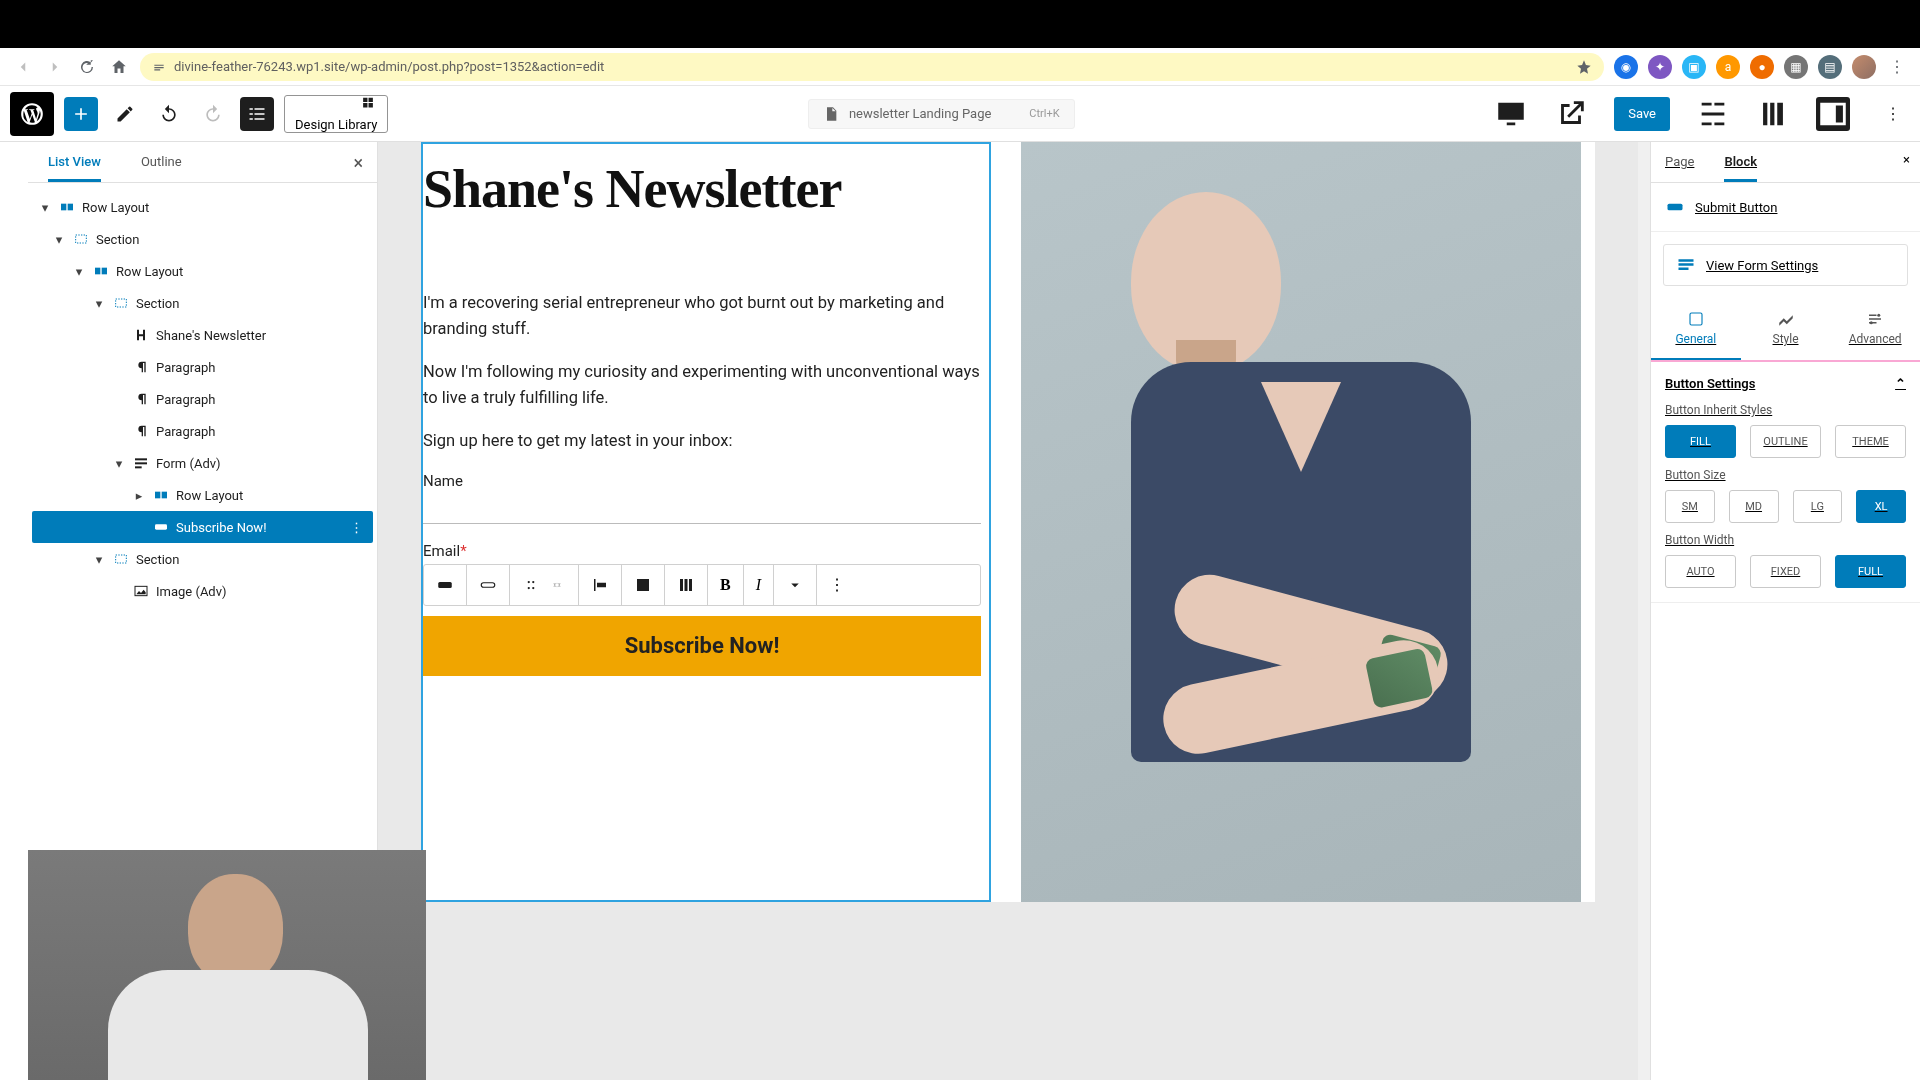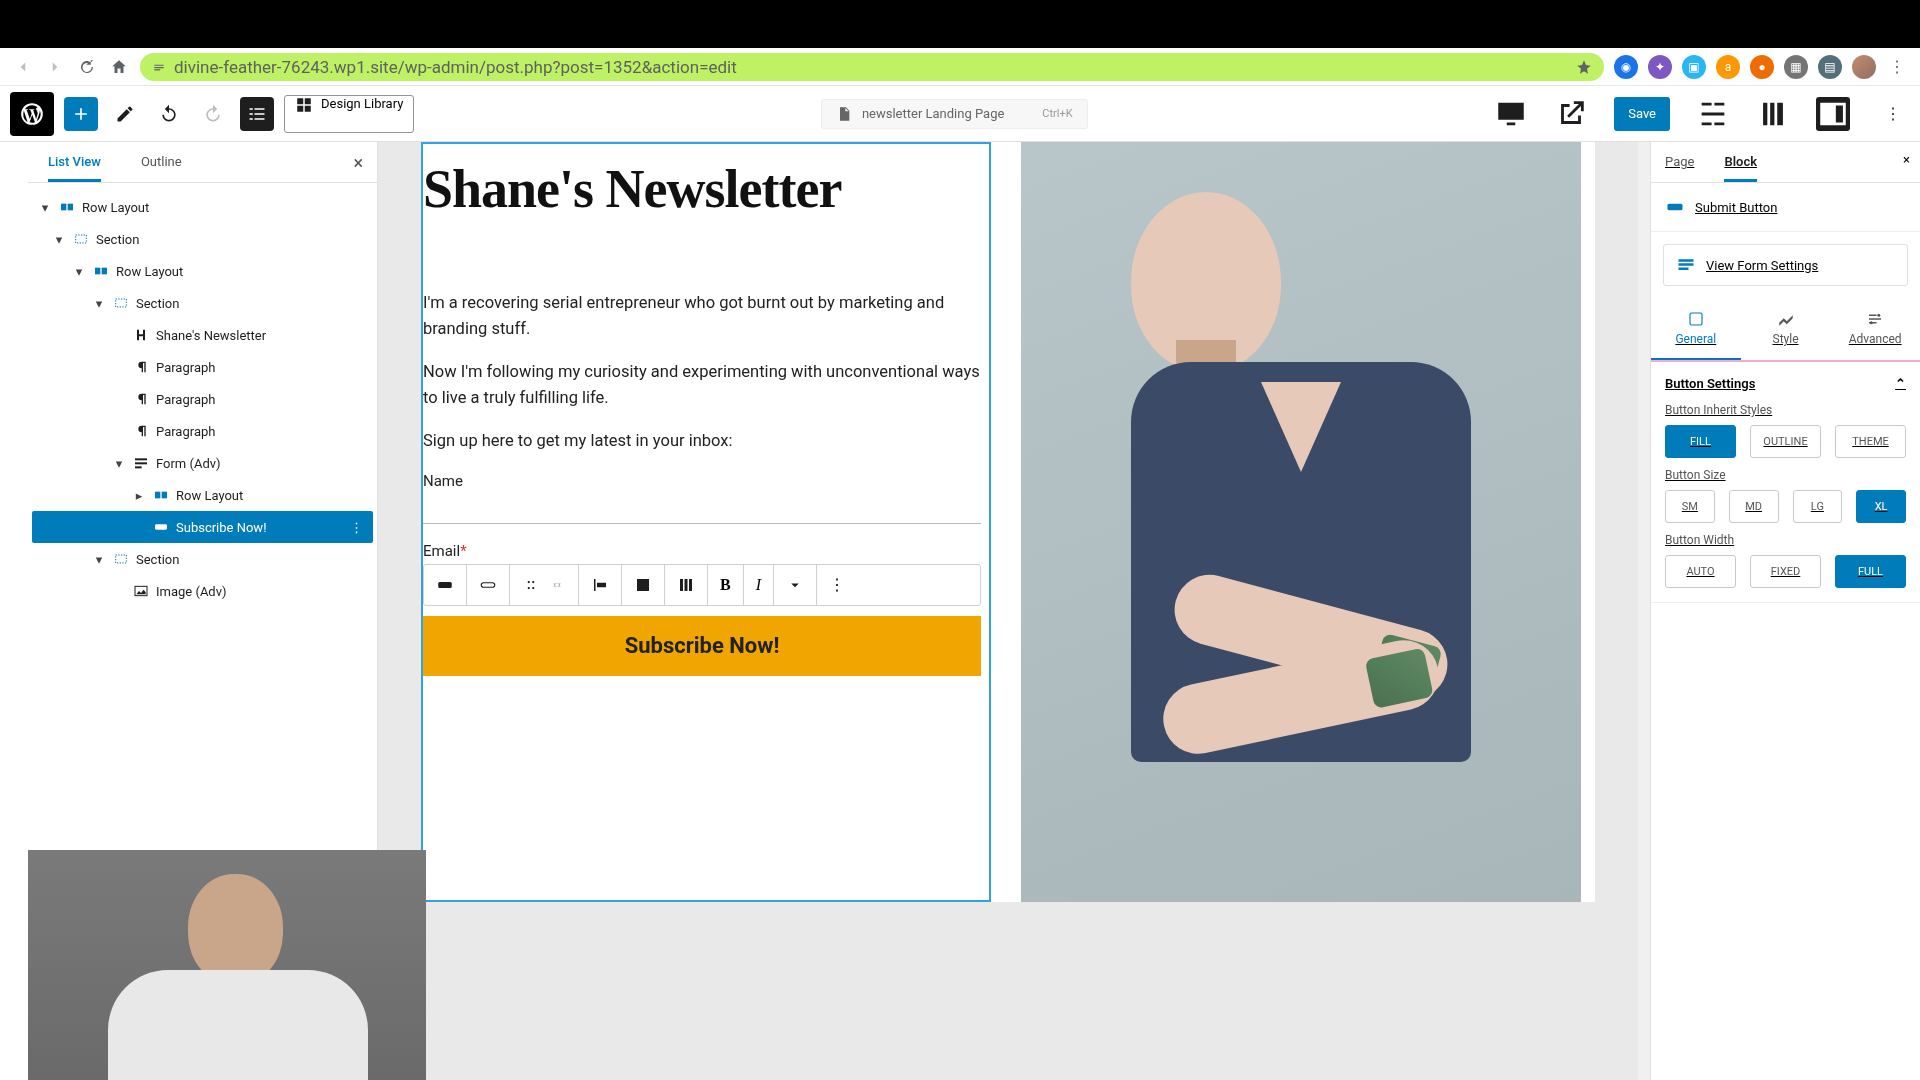--- a/index.html
+++ b/index.html
@@ -6,21 +6,21 @@
   body { background: #fff; overflow: hidden; }
 
   
   .blackband { background:#000; height:48px; width:100%; }
 
   
   .browser-bar { height:38px; background:#fff; display:flex; align-items:center; gap:10px; padding:0 12px; border-bottom:1px solid #e6e6e6; }
   .navicon { width:22px; height:22px; display:flex; align-items:center; justify-content:center; color:#5f6368; border-radius:50%; }
   .navicon svg { width:18px; height:18px; fill:currentColor; }
   .navicon.disabled { color:#bfbfbf; }
-  .urlbar { flex:1; background:#bef264; height:28px; border-radius:14px; display:flex; align-items:center; padding:0 12px; color:#606060; font-size:17px; gap:8px; }
+  .urlbar { flex:1; background:#fef9c3; height:28px; border-radius:14px; display:flex; align-items:center; padding:0 12px; color:#606060; font-size:13px; gap:8px; }
   .exticon { width:24px; height:24px; border-radius:50%; display:flex; align-items:center; justify-content:center; font-size:12px; color:#555; }
   .ext-a{background:#1a73e8;color:#fff;}
   .ext-b{background:#7e57c2;color:#fff;}
   .ext-c{background:#29b6f6;color:#fff;}
   .ext-d{background:#ff9800;color:#fff;}
   .ext-e{background:#ef6c00;color:#fff;}
   .ext-f{background:#757575;color:#fff;}
   .ext-g{background:#546e7a;color:#fff;}
   .avatar-ext{width:24px;height:24px;border-radius:50%;background:linear-gradient(135deg,#c58c6d,#8d6e63);}
   .menu-dots{color:#5f6368;}
@@ -29,21 +29,21 @@
   .app { height: calc(1080px - 48px - 38px); position:relative; background:#fff; }
   .wp-top { height:56px; display:flex; align-items:center; padding:0 10px; gap:10px; border-bottom:1px solid #e0e0e0; }
   .wp-logo { width:44px; height:44px; background:#000; border-radius:4px; display:flex; align-items:center; justify-content:center; color:#fff; }
   .wp-logo svg{width:26px;height:26px;fill:#fff;}
   .sqbtn { width:34px; height:34px; border-radius:4px; display:flex; align-items:center; justify-content:center; }
   .sqbtn svg{width:20px;height:20px;}
   .add-btn{ background:#007cba; color:#fff; }
   .edit-btn,.undo-btn,.redo-btn{ color:#1e1e1e; }
   .redo-btn{ color:#bdbdbd; }
   .list-btn{ background:#1e1e1e; color:#fff; }
-  .design-lib{ height:38px; border:1px solid #949494; border-radius:3px; display:flex; align-items:flex-start; padding:0 10px; font-size:13px; gap:8px; }
+  .design-lib{ height:38px; border:1px solid #949494; border-radius:3px; display:flex; align-items:flex-end; padding:0 10px; font-size:13px; gap:8px;flex-direction:column; }
   .midtitle{ flex:1; display:flex; justify-content:center; }
   .midtitle-box{display:flex;align-items:center;gap:10px; background:#f7f7f7;border:1px solid #eee;border-radius:3px;padding:6px 14px;font-size:13px;color:#666;}
   .midtitle-box .shortcut{font-size:11px;color:#999;margin-left:28px;}
   .right-tools{display:flex;align-items:flex-start;gap:26px;}
   .save-btn{background:#007cba;color:#fff;height:34px;padding:0 14px;border-radius:3px;font-size:13px;display:flex;align-items:center;}
   .rt-sq{width:34px;height:34px;border-radius:3px;display:flex;align-items:center;justify-content:center;color:#1e1e1e;}
   .rt-active{background:#1e1e1e;color:#fff;}
 
   
   .main { display:flex; height:calc(100% - 56px);padding-left:28px; }

